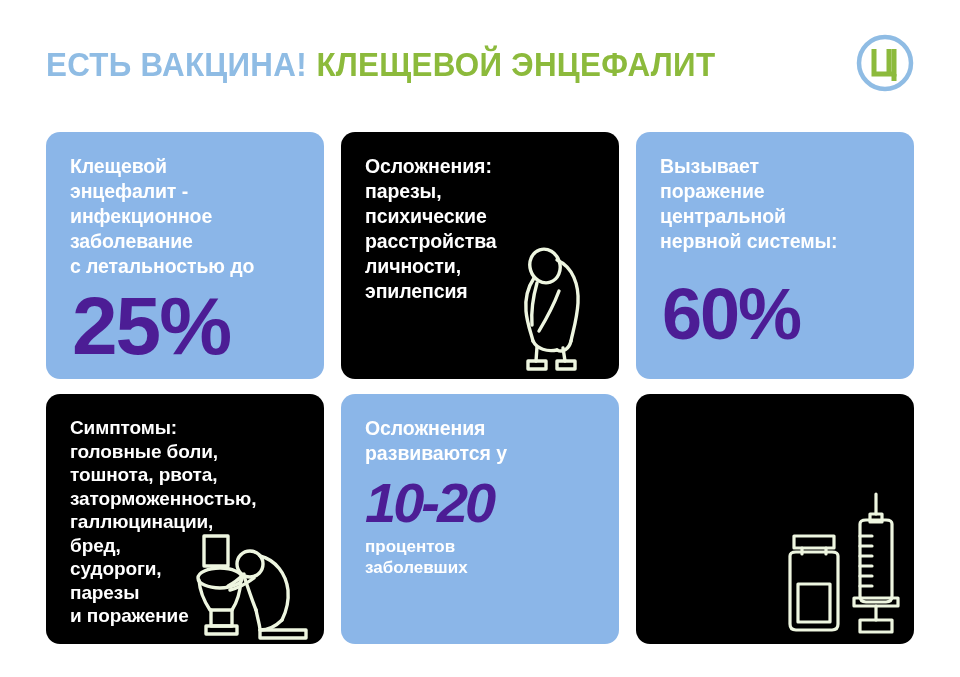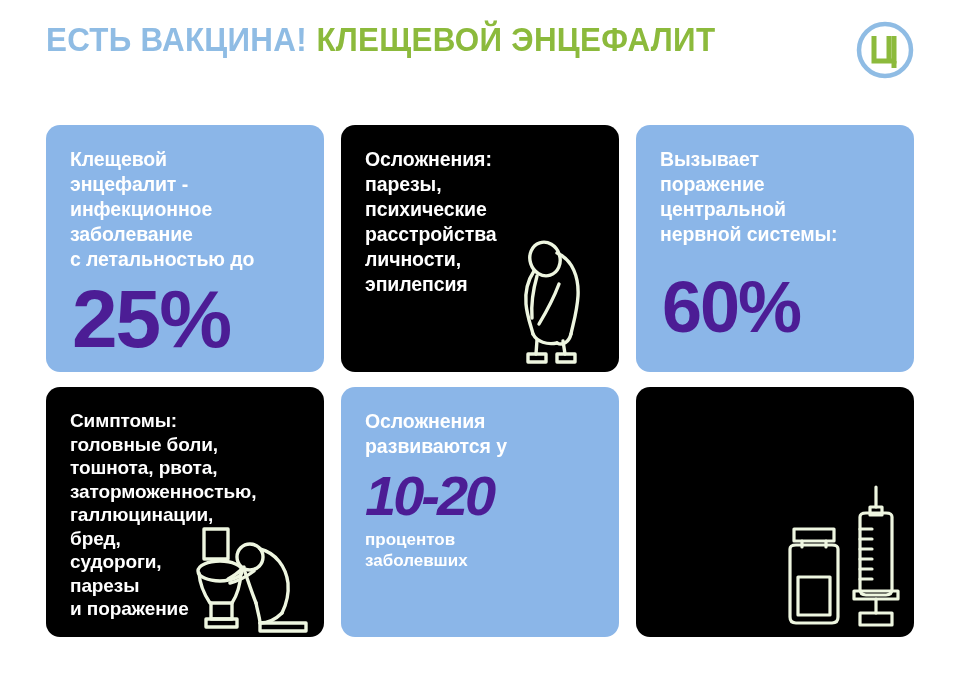--- a/index.html
+++ b/index.html
@@ -19,24 +19,25 @@
     width: 960px;
     height: 677px;
     background: #ffffff;
     box-sizing: border-box;
   }
 
   
   .header {
     position: absolute;
     left: 46px;
-    top: 23px;
+    top: 36px;
     width: 868px;
     height: 56px;
     display: flex;
+    align-items: center;
     gap: 10px;
   }
   .header-title {
     font-size: 33px;
     font-weight: bold;
     letter-spacing: 0.3px;
     line-height: 1;
     white-space: nowrap;
     font-stretch: condensed;
     transform: scaleX(0.95);
@@ -50,21 +51,21 @@
     right: 0px;
     top: -2px;
     width: 58px;
     height: 58px;
   }
 
   
   .grid {
     position: absolute;
     left: 46px;
-    top: 125px;
+    top: 132px;
     width: 868px;
     height: 512px;
     display: grid;
     grid-template-columns: 278px 278px 278px;
     grid-template-rows: 247px 250px;
     column-gap: 17px;
     row-gap: 15px;
   }
   .card {
     position: relative;

